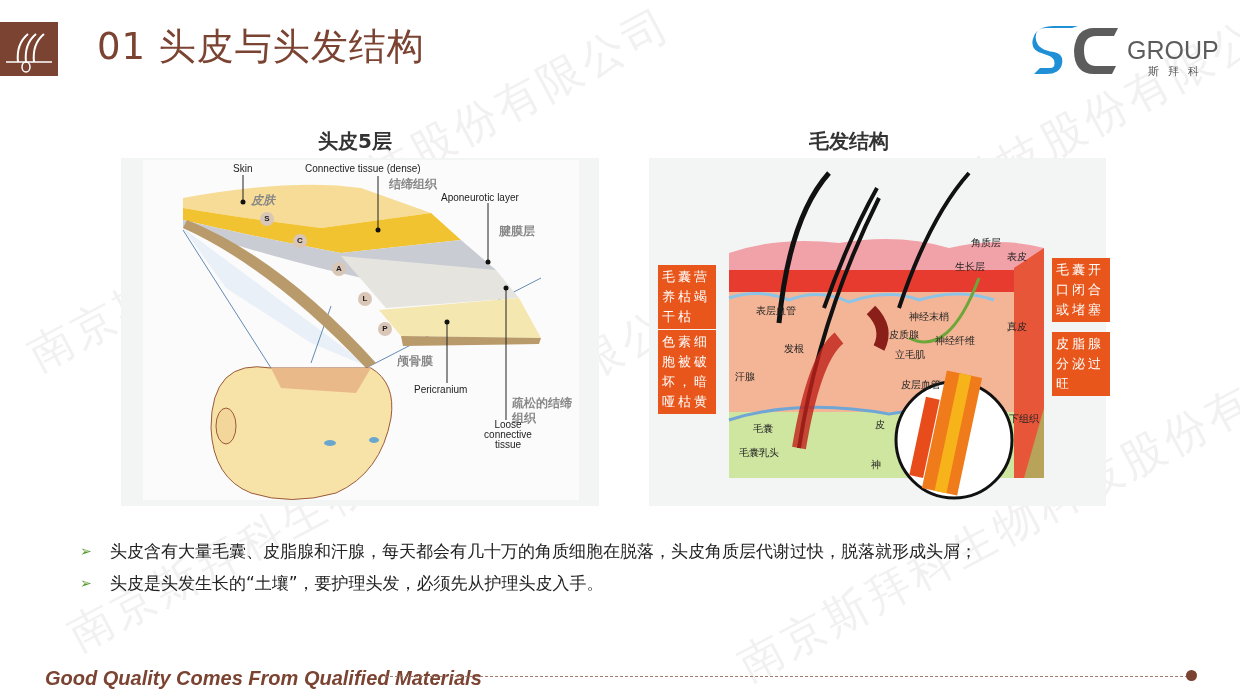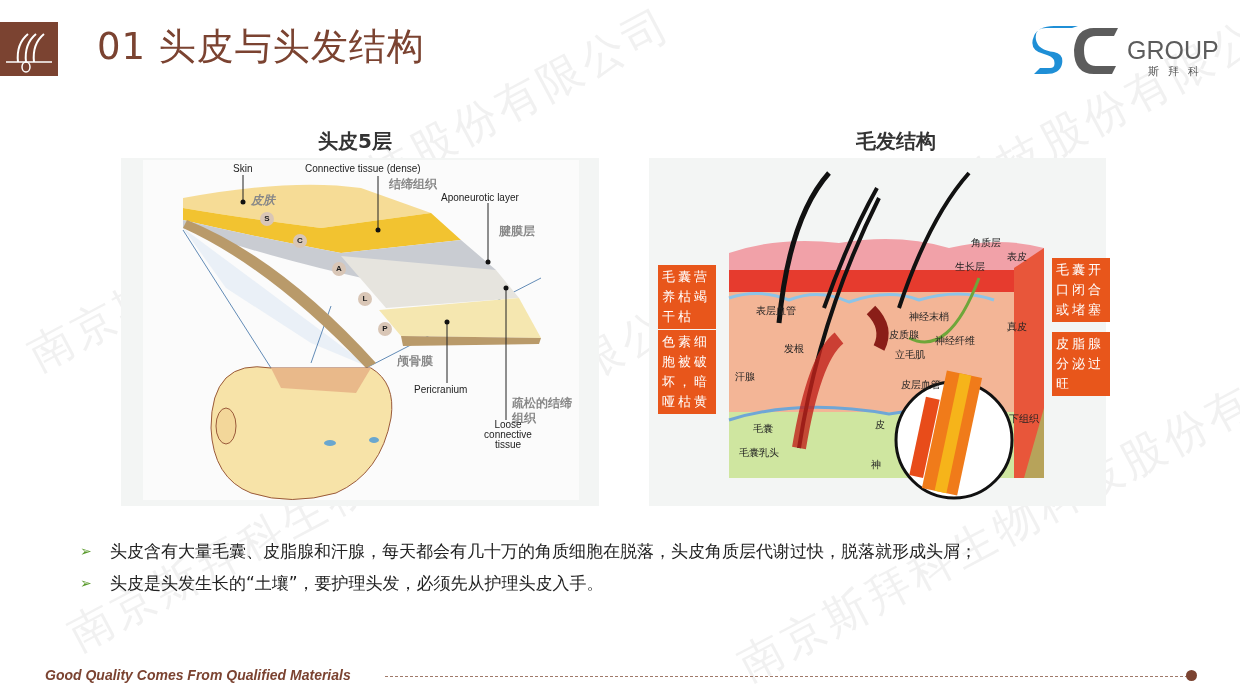--- a/index.html
+++ b/index.html
@@ -13,21 +13,21 @@
   .sec-title{position:absolute;font-size:20px;font-weight:bold;color:#333;}
   .panel{position:absolute;background:#f3f5f4;}
   .diag-label{position:absolute;font-family:"Liberation Sans",sans-serif;font-size:10px;color:#222;white-space:nowrap;line-height:10px;}
   .diag-cn{position:absolute;font-size:12px;color:#888;font-weight:bold;white-space:nowrap;line-height:15px;}
   .lcircle{position:absolute;width:14px;height:14px;border-radius:50%;background:#d9c6b6;font-family:"Liberation Sans",sans-serif;font-size:8px;font-weight:bold;text-align:center;line-height:14px;color:#222;}
   .obox{position:absolute;background:#e8561b;color:#fff;font-size:13px;line-height:20px;padding:2px 4px;letter-spacing:3px;width:50px;}
   .hair-lbl{position:absolute;font-size:10px;color:#222;white-space:nowrap;}
   .bullets{position:absolute;left:80px;top:535px;width:1100px;font-size:17px;color:#222;line-height:32px;}
   .bullet{position:relative;padding-left:30px;}
   .bullet .arrow{position:absolute;left:0;top:0;color:#5a9a2c;font-size:14px;}
-  .footer-text{position:absolute;left:45px;top:667px;font-family:"Liberation Sans",sans-serif;font-style:italic;font-weight:bold;font-size:14px;color:#7b4331;}
+  .footer-text{position:absolute;left:45px;top:667px;font-family:"Liberation Sans",sans-serif;font-style:italic;font-weight:bold;font-size:20px;color:#7b4331;}
   .footer-line{position:absolute;left:385px;top:676px;width:803px;border-top:1px dashed #a07a6a;}
   .footer-dot{position:absolute;left:1186px;top:670px;width:11px;height:11px;border-radius:50%;background:#7b4331;}
 </style>
 </head>
 <body>
 
 <div class="wm" style="left:-10px;top:160px;">南京斯拜科生物科技股份有限公司</div>
 <div class="wm" style="left:620px;top:150px;">南京斯拜科生物科技股份有限公司</div>
 <div class="wm" style="left:30px;top:440px;">南京斯拜科生物科技股份有限公司</div>
 <div class="wm" style="left:700px;top:470px;">南京斯拜科生物科技股份有限公司</div>
@@ -97,21 +97,21 @@
   <div class="lcircle" style="left:172px;top:76px;">C</div>
   <div class="lcircle" style="left:211px;top:104px;">A</div>
   <div class="lcircle" style="left:237px;top:134px;">L</div>
   <div class="lcircle" style="left:257px;top:164px;">P</div>
   <div class="diag-cn" style="left:276px;top:196px;">颅骨膜</div>
   <div class="diag-label" style="left:293px;top:227px;">Pericranium</div>
   <div class="diag-cn" style="left:391px;top:202px;width:70px;white-space:normal;margin-top:36px;">疏松的结缔组织</div>
   <div class="diag-label" style="left:352px;top:262px;width:70px;white-space:normal;text-align:center;">Loose connective tissue</div>
 </div>
 
-<div class="sec-title" style="left:856px;top:128px;text-align:right;">毛发结构</div>
+<div class="sec-title" style="left:809px;top:128px;text-align:right;">毛发结构</div>
 <div class="panel" style="left:649px;top:158px;width:457px;height:348px;">
   <svg width="457" height="348" viewBox="0 0 457 348" style="position:absolute;left:0;top:0;">
 
     <path d="M80 95 Q130 78 190 85 Q250 75 300 90 Q350 78 395 90 L395 320 L80 320 Z" fill="#f1a1a8"></path>
     <rect x="80" y="112" width="315" height="22" fill="#e63b2e"></rect>
     <rect x="80" y="134" width="315" height="120" fill="#f3b596"></rect>
     <rect x="80" y="254" width="315" height="66" fill="#cfe6a0"></rect>
     <polygon points="395,90 395,320 365,320 365,110" fill="#e8563a"></polygon>
     <polygon points="395,250 395,320 375,320" fill="#b7a35a"></polygon>
     <path d="M80 140 Q110 130 140 142 Q170 130 200 144 Q240 130 270 142 Q310 130 345 142" stroke="#8cc4e8" stroke-width="3" fill="none"></path>

